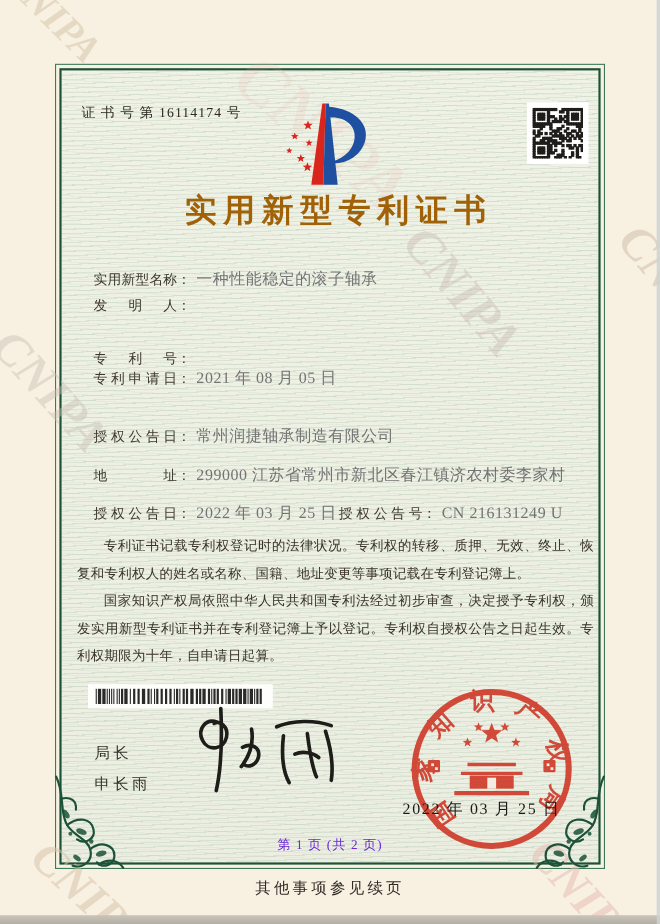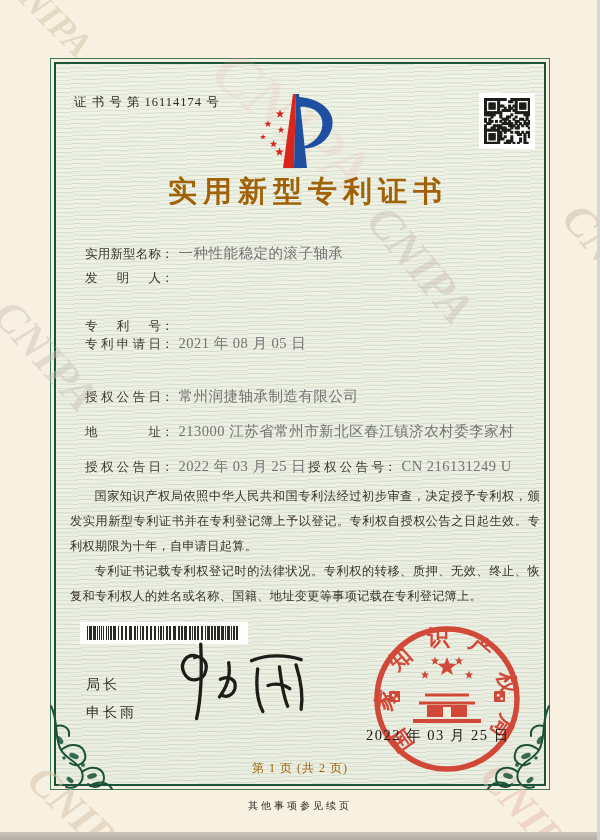--- a/index.html
+++ b/index.html
@@ -49,23 +49,23 @@
 
   .officer{position:absolute;left:86px;top:670px;font-family:"Liberation Sans","DejaVu Sans",sans-serif;
       font-size:14px;letter-spacing:3px;color:#34302a;font-weight:500;line-height:28px}
   .sig{position:absolute;left:158px;top:640px;width:160px;height:88px;z-index:6}
 
   .seal{position:absolute;left:358px;top:610px;width:178px;height:178px;opacity:.86;z-index:5}
   .seal-date{position:absolute;left:366px;top:726px;width:180px;font-size:14.5px;
       letter-spacing:1.5px;color:#1d1a16;z-index:6}
 
   .page-info{position:absolute;left:50px;top:760px;width:500px;text-align:center;
-      font-size:12px;letter-spacing:1px;color:#a16207}
+      font-size:12px;letter-spacing:1px;color:#6d28d9}
   .note{position:absolute;left:0;top:799px;width:600px;text-align:center;
-      font-size:10px;letter-spacing:3px;color:#2e2a24;z-index:4}
+      font-size:14px;letter-spacing:3px;color:#2e2a24;z-index:4}
 
   .flourish{position:absolute;top:692px;width:72px;height:102px;z-index:5}
   .flourish.left{left:46px}
   .flourish.right{left:482px;transform:scaleX(-1)}
 
   .edge-bottom{position:absolute;left:0;bottom:0;width:600px;height:8px;z-index:9;
       background:linear-gradient(#c9c5ba,#b2aea3)}
   .edge-right{position:absolute;right:0;top:0;width:3px;height:840px;z-index:9;
       background:#ccd3d3;opacity:.85}
 </style>
@@ -394,38 +394,38 @@
       <span class="fvalue">2021 年 08 月 05 日</span>
     </div>
     <div class="frow" style="top:387px">
       <span class="flabel">授权公告日</span>
         <span class="fcolon">：</span>
       <span class="fvalue">常州润捷轴承制造有限公司</span>
     </div>
     <div class="frow" style="top:422px">
       <span class="flabel">地址</span>
         <span class="fcolon">：</span>
-      <span class="fvalue">213000 江苏省常州市新北区春江镇济农村委李家村</span>
+      <span class="fvalue">299000 江苏省常州市新北区春江镇济农村委李家村</span>
     </div>
     <div class="frow" style="top:457px">
       <div class="fpair">
         <span class="flabel">授权公告日</span>
           <span class="fcolon">：</span>
         <span class="fvalue">2022 年 03 月 25 日</span>
       </div>
       <div class="fpair" style="position:absolute;left:223px">
         <span class="flabel">授权公告号</span>
           <span class="fcolon">：</span>
         <span class="fvalue">CN 216131249 U</span>
       </div>
     </div>
 
     <div class="paras">
+      <p>专利证书记载专利权登记时的法律状况。专利权的转移、质押、无效、终止、恢复和专利权人的姓名或名称、国籍、地址变更等事项记载在专利登记簿上。</p>
       <p>国家知识产权局依照中华人民共和国专利法经过初步审查，决定授予专利权，颁发实用新型专利证书并在专利登记簿上予以登记。专利权自授权公告之日起生效。专利权期限为十年，自申请日起算。</p>
-      <p>专利证书记载专利权登记时的法律状况。专利权的转移、质押、无效、终止、恢复和专利权人的姓名或名称、国籍、地址变更等事项记载在专利登记簿上。</p>
     </div>
 
     <div class="barcode-wrap">
       <svg id="barcode" width="158" height="14" viewBox="0 0 158 14">
           <rect x="2" y="0" width="1" height="14" fill="#2a2a28"></rect>
           <rect x="4" y="0" width="3" height="14" fill="#2a2a28"></rect>
           <rect x="8" y="0" width="3" height="14" fill="#2a2a28"></rect>
           <rect x="12" y="0" width="1" height="14" fill="#2a2a28"></rect>
           <rect x="14" y="0" width="1" height="14" fill="#2a2a28"></rect>
           <rect x="16" y="0" width="1" height="14" fill="#2a2a28"></rect>

